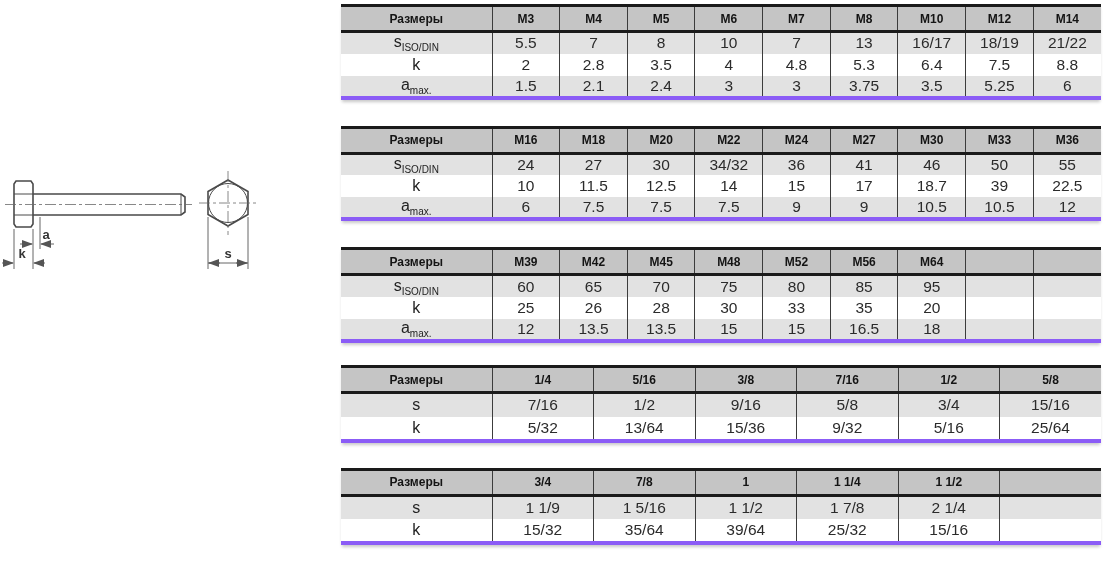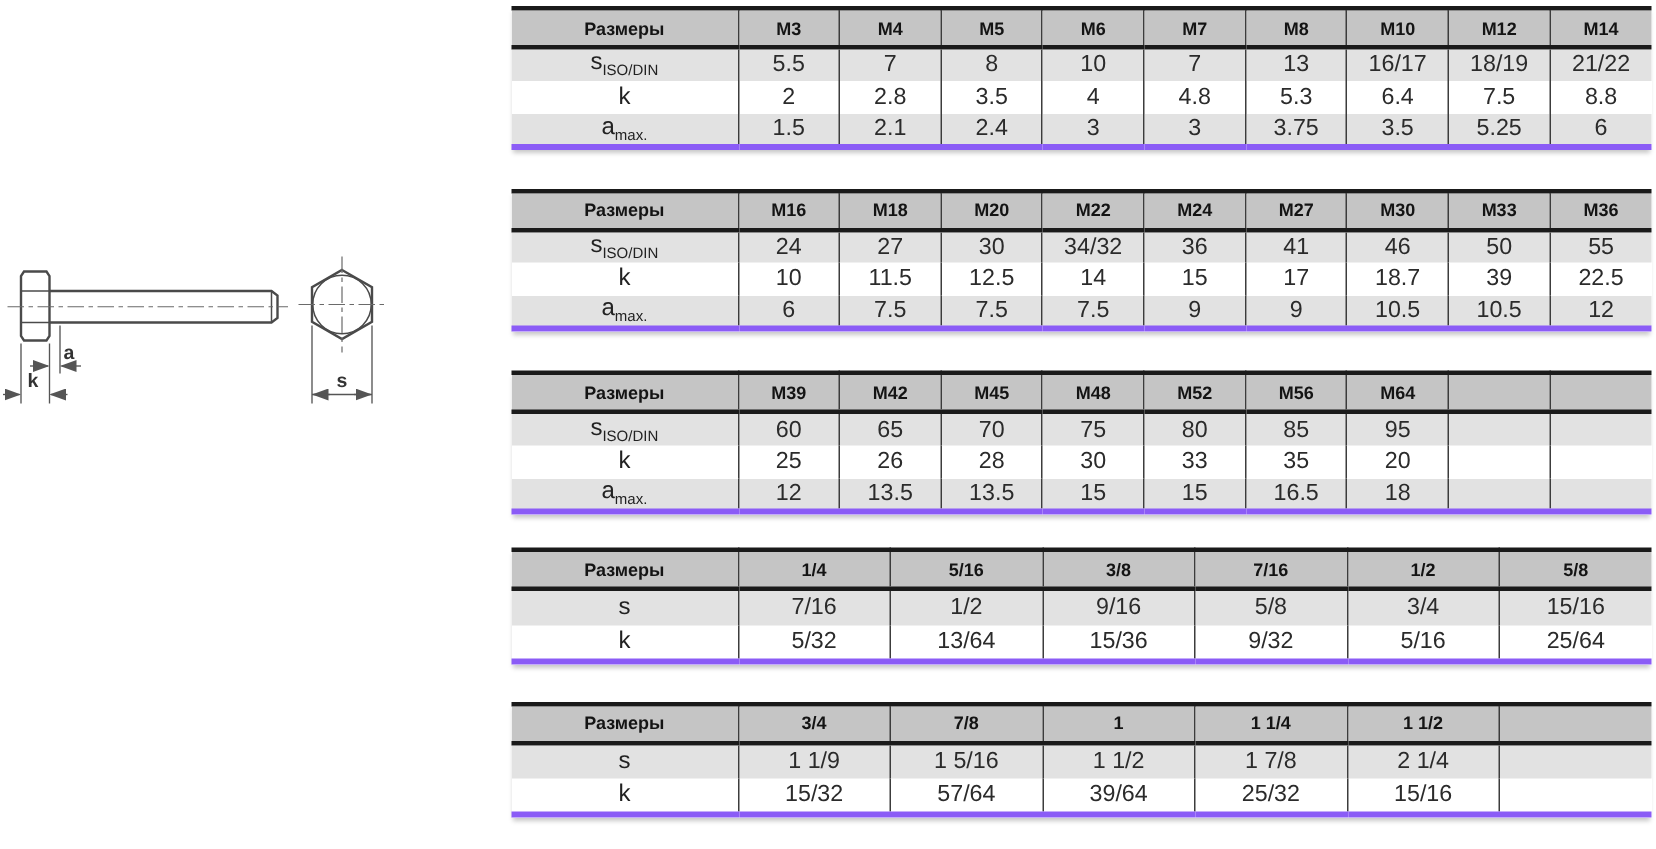--- a/index.html
+++ b/index.html
@@ -380,21 +380,21 @@
             <td>1 1/9</td>
             <td>1 5/16</td>
             <td>1 1/2</td>
             <td>1 7/8</td>
             <td>2 1/4</td>
             <td></td>
           </tr>
           <tr class="">
             <td class="rowlabel">k</td>
             <td>15/32</td>
-            <td>57/64</td>
+            <td>35/64</td>
             <td>39/64</td>
             <td>25/32</td>
             <td>15/16</td>
             <td></td>
           </tr>
         </tbody>
       </table>
   </div>
 
 </div>

